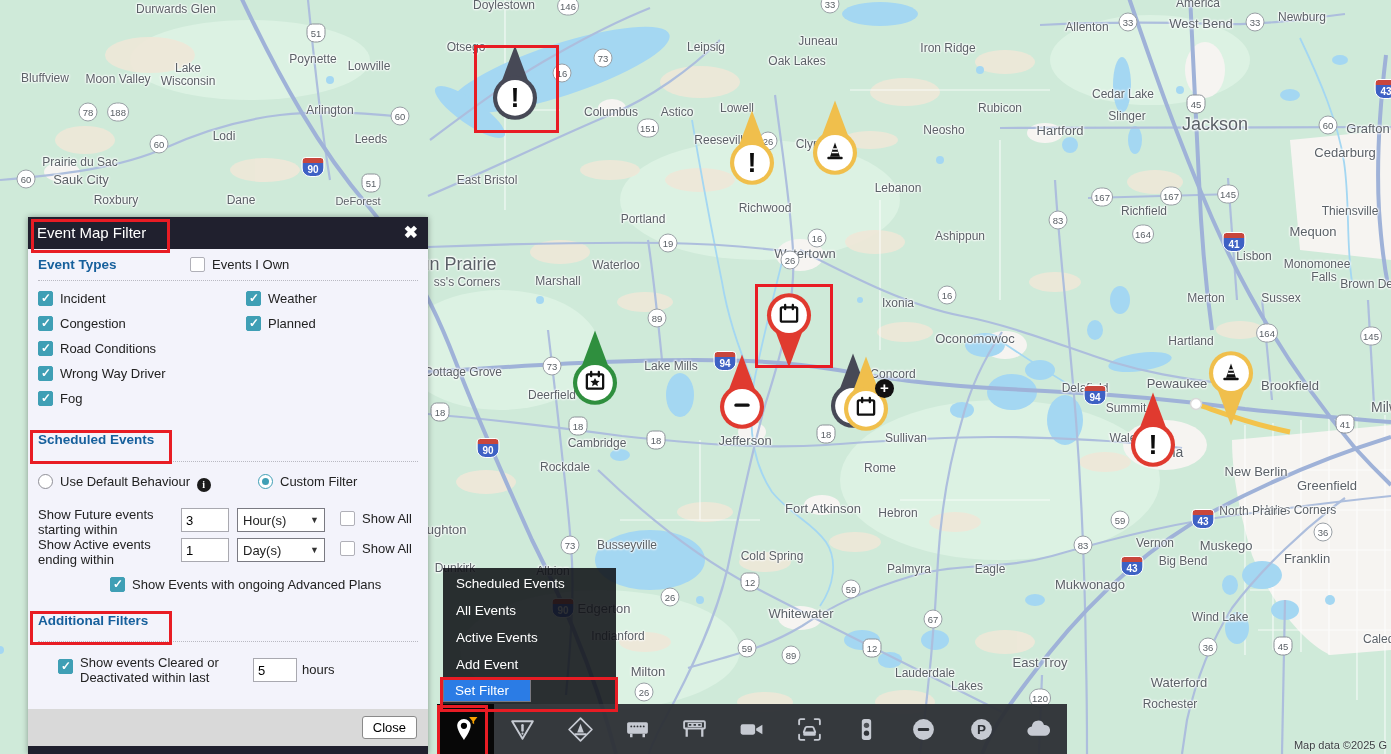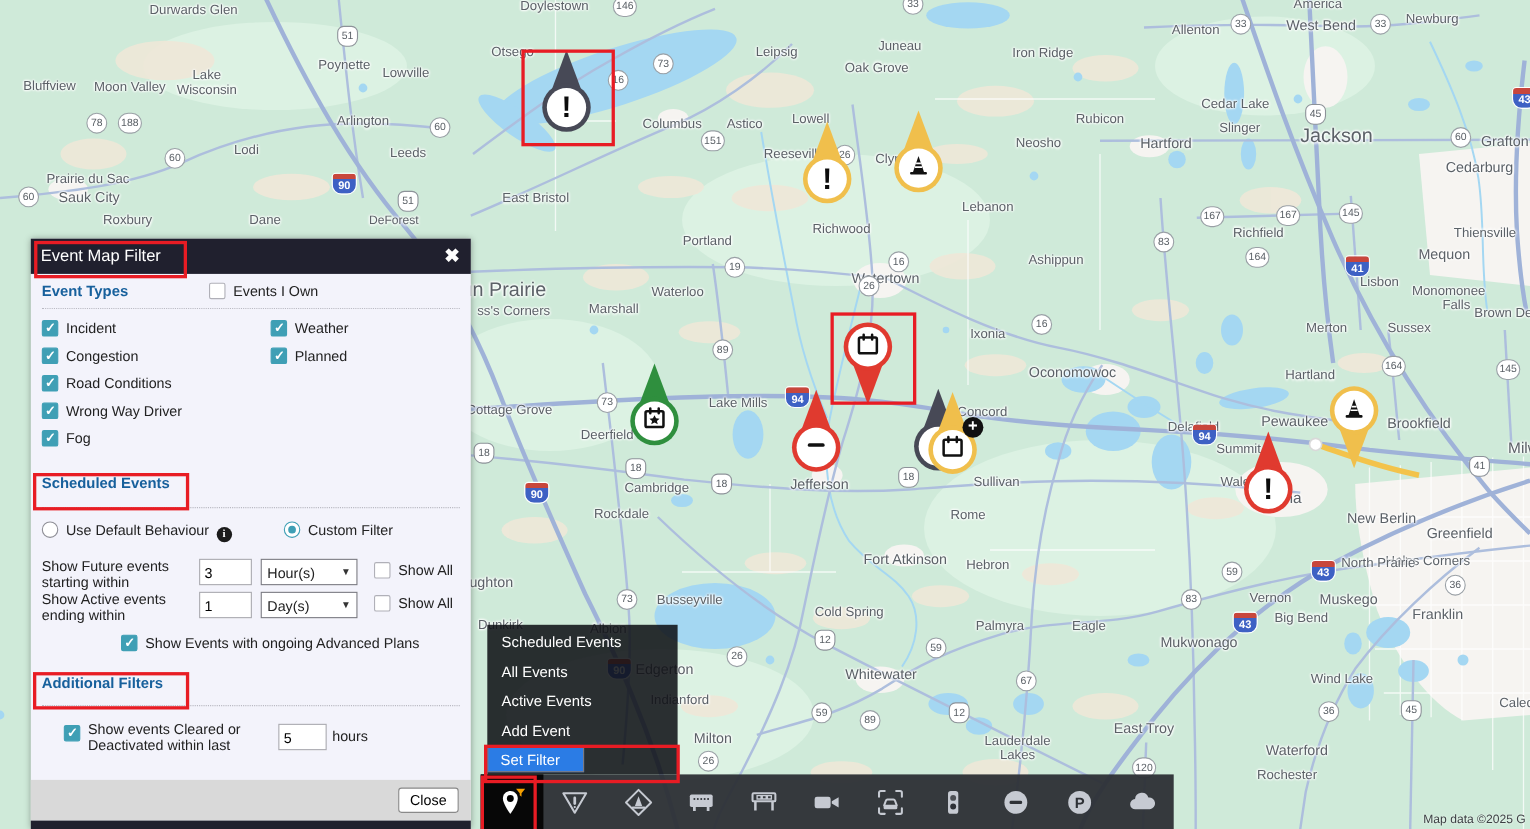--- a/index.html
+++ b/index.html
@@ -220,21 +220,21 @@
       <div class="map-label" style="left: 176px; top: 9px;">Durwards Glen</div>
       <div class="map-label" style="left: 504px; top: 5px;">Doylestown</div>
       <div class="map-label" style="left: 1198px; top: 3px;">America</div>
       <div class="map-label" style="left: 1302px; top: 17px;">Newburg</div>
       <div class="map-label" style="left: 1201px; top: 23px; font-size: 13px;">West Bend</div>
       <div class="map-label" style="left: 1087px; top: 27px;">Allenton</div>
       <div class="map-label" style="left: 818px; top: 41px;">Juneau</div>
       <div class="map-label" style="left: 706px; top: 47px;">Leipsig</div>
       <div class="map-label" style="left: 466px; top: 47px;">Otsego</div>
       <div class="map-label" style="left: 948px; top: 48px;">Iron Ridge</div>
-      <div class="map-label" style="left: 797px; top: 61px;">Oak Grove</div>
+      <div class="map-label" style="left: 797px; top: 61px;">Oak Lakes</div>
       <div class="map-label" style="left: 313px; top: 59px;">Poynette</div>
       <div class="map-label" style="left: 369px; top: 66px;">Lowville</div>
       <div class="map-label" style="left: 188px; top: 68px;">Lake</div>
       <div class="map-label" style="left: 45px; top: 78px;">Bluffview</div>
       <div class="map-label" style="left: 118px; top: 79px;">Moon Valley</div>
       <div class="map-label" style="left: 188px; top: 81px;">Wisconsin</div>
       <div class="map-label" style="left: 1123px; top: 94px;">Cedar Lake</div>
       <div class="map-label" style="left: 737px; top: 108px;">Lowell</div>
       <div class="map-label" style="left: 1000px; top: 108px;">Rubicon</div>
       <div class="map-label" style="left: 330px; top: 110px;">Arlington</div>
@@ -313,21 +313,21 @@
       <div class="map-label" style="left: 1090px; top: 584px; font-size: 13px;">Mukwonago</div>
       <div class="map-label" style="left: 604px; top: 608px; font-size: 13px;">Edgerton</div>
       <div class="map-label" style="left: 801px; top: 613px; font-size: 13px;">Whitewater</div>
       <div class="map-label" style="left: 1220px; top: 617px;">Wind Lake</div>
       <div class="map-label" style="left: 618px; top: 636px;">Indianford</div>
       <div class="map-label" style="left: 1390px; top: 639px;">Caledonia</div>
       <div class="map-label" style="left: 1040px; top: 662px; font-size: 13px;">East Troy</div>
       <div class="map-label" style="left: 648px; top: 671px; font-size: 13px;">Milton</div>
       <div class="map-label" style="left: 925px; top: 673px;">Lauderdale</div>
       <div class="map-label" style="left: 1179px; top: 682px; font-size: 13px;">Waterford</div>
-      <div class="map-label" style="left: 925px; top: 686px;">Lakes</div>
+      <div class="map-label" style="left: 967px; top: 686px;">Lakes</div>
       <div class="map-label" style="left: 1170px; top: 704px;">Rochester</div>
     </div>
   <div id="shields-layer">
       <div class="shield" style="left: 568px; top: 6px;">146</div>
       <div class="shield" style="left: 830px; top: 4px;">33</div>
       <div class="shield" style="left: 1128px; top: 22px;">33</div>
       <div class="shield" style="left: 1255px; top: 22px;">33</div>
       <div class="shield u" style="left: 316px; top: 33px;">51</div>
       <div class="shield" style="left: 603px; top: 58px;">73</div>
       <div class="shield" style="left: 562px; top: 73px;">16</div>

